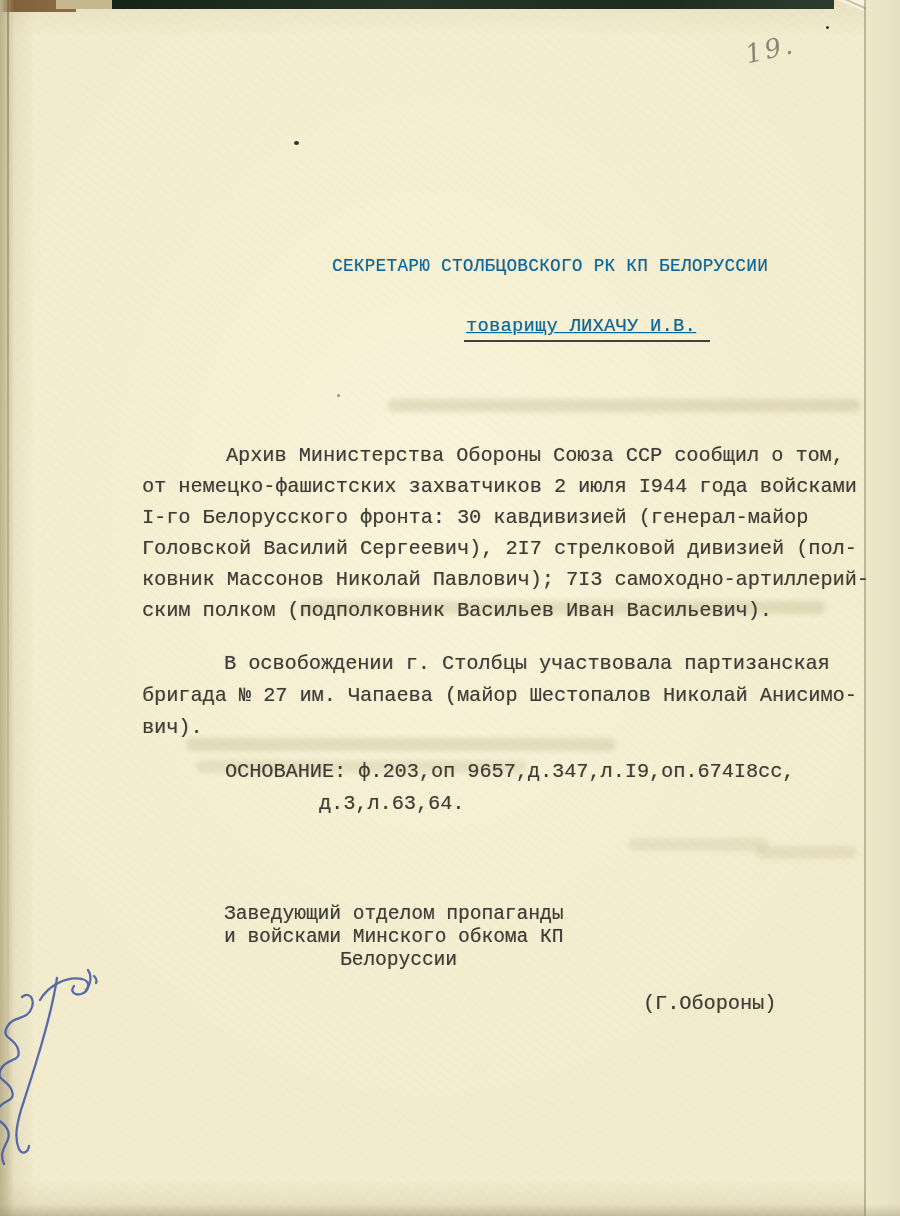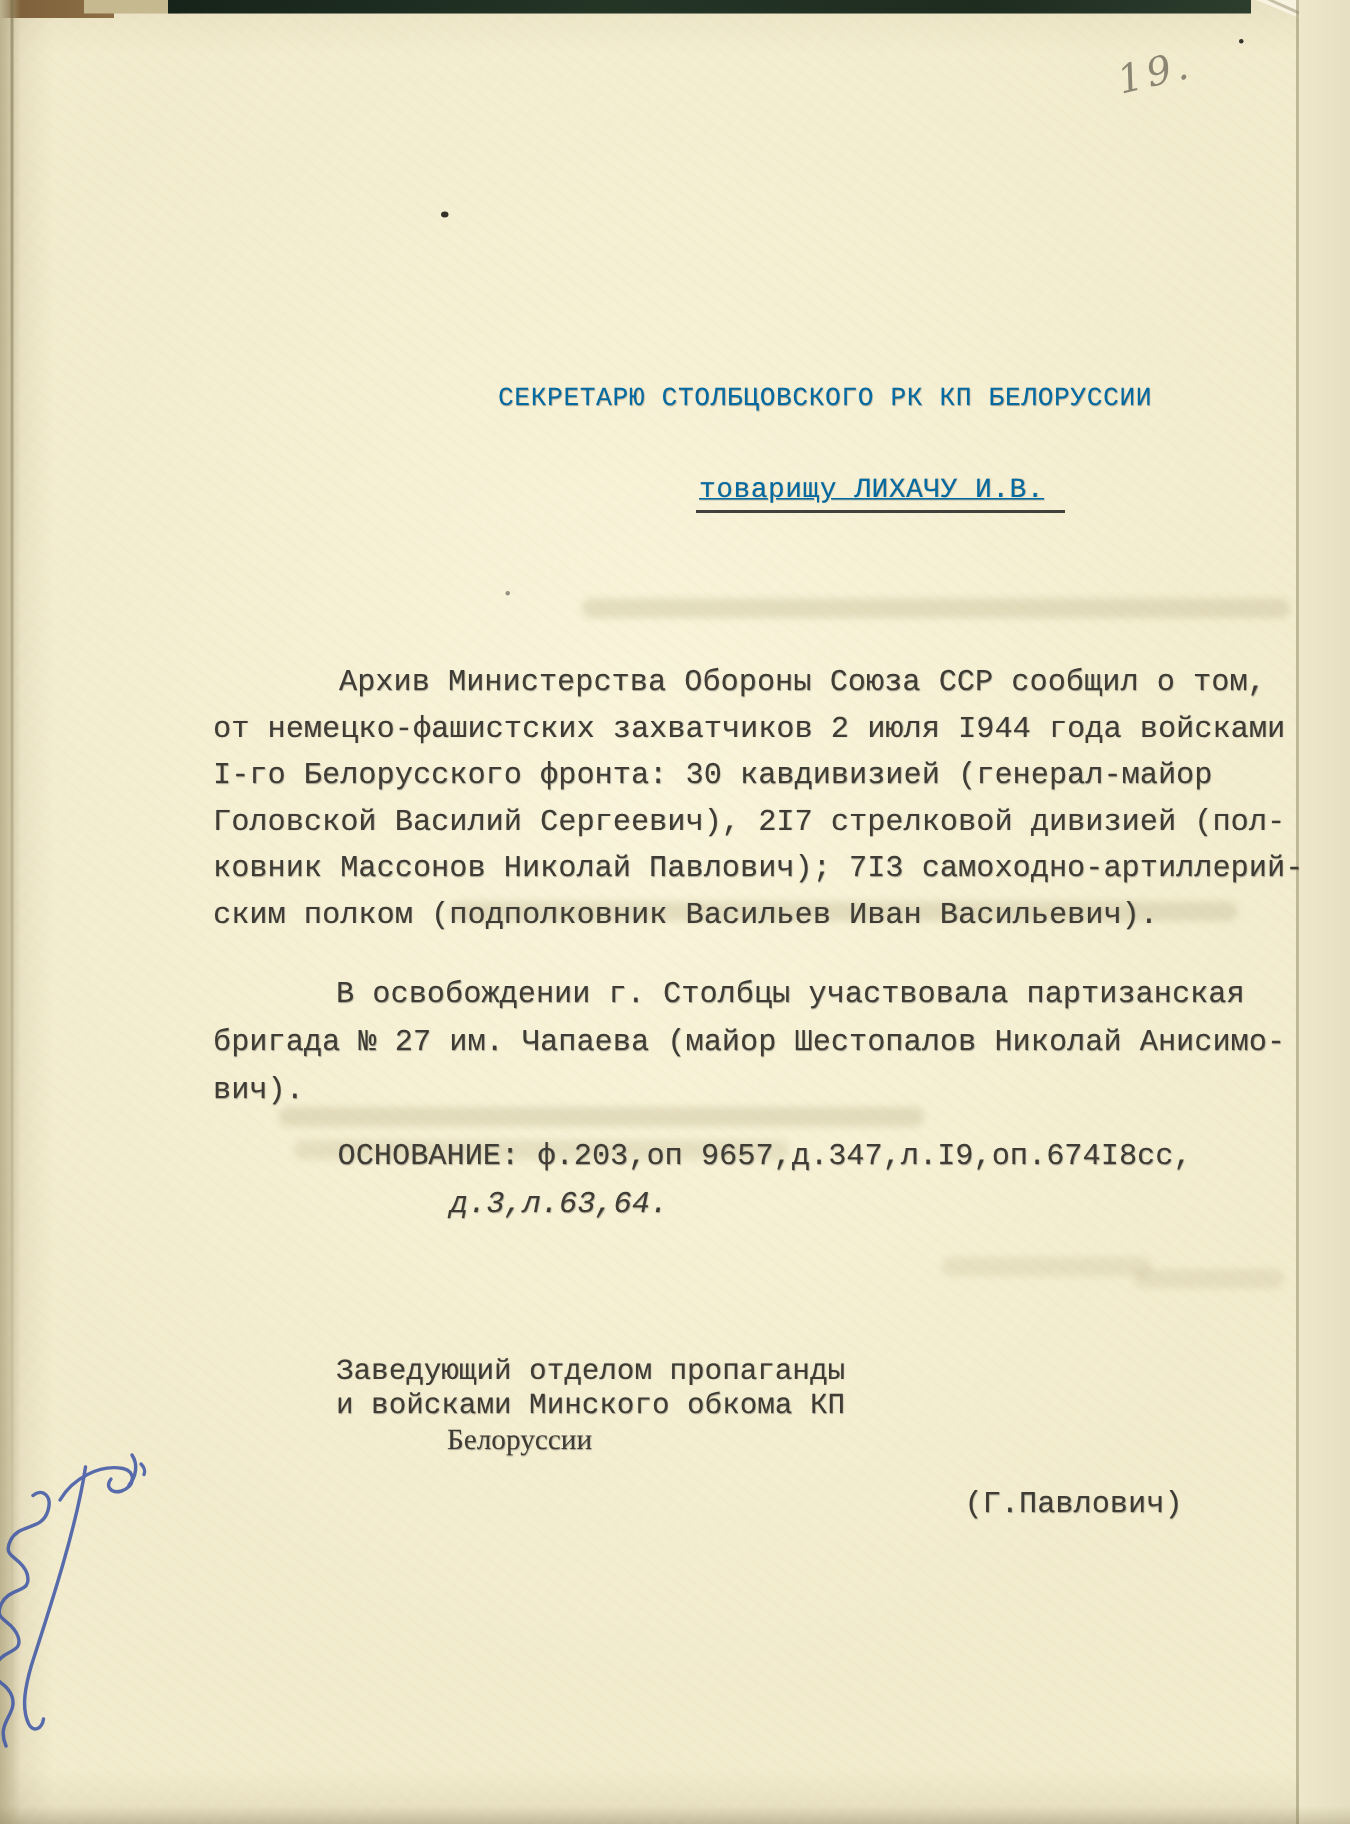--- a/index.html
+++ b/index.html
@@ -54,23 +54,23 @@
     text-shadow:0.4px 0.4px 0.7px rgba(62,60,53,0.45);
   }
   .line{white-space:nowrap;}
   .body-block{font-size:20.2px;line-height:31px;}
   .p2{line-height:32px;}
   .hdr{font-size:17.5px;letter-spacing:0.4px;color:#0369a1;}
   .salutation{border-bottom:2px solid #42403a;padding:0 14px 3px 2px;}
   .indent1{margin-left:84px;}
   .indent2{margin-left:82px;}
   .basis-block{font-size:20.2px;line-height:32px;}
-  .basis-indent{margin-left:75px;font-style:italic;}
+  .basis-indent{margin-left:94px;}
   .signoff-block{font-size:19.5px;line-height:23px;}
-  .signoff-indent{margin-left:74px;font-family:Liberation Serif, serif;}
+  .signoff-indent{margin-left:116px;}
   .sign-name{font-size:20.2px;}
   
   .pencil{
     position:absolute;left:745px;top:34px;
     font-family:"DejaVu Serif",serif;font-style:italic;
     font-size:26px;letter-spacing:3px;
     color:rgba(128,122,105,0.9);
     transform:rotate(-13deg);
     text-shadow:none;
   }
@@ -140,21 +140,21 @@
     <div class="line">ОСНОВАНИЕ: ф.203,оп 9657,д.347,л.I9,оп.674I8сс,</div>
     <div class="line basis-indent">д.3,л.63,64.</div>
   </div>
 
   <div class="tw signoff-block" style="left:224px;top:903px;">
     <div class="line">Заведующий отделом пропаганды</div>
     <div class="line">и войсками Минского обкома КП</div>
     <div class="line signoff-indent">Белоруссии</div>
   </div>
 
-  <div class="tw sign-name" style="left:643px;top:992px;">(Г.Павлович)</div>
+  <div class="tw sign-name" style="left:643px;top:992px;">(Г.Обороны)</div>
 
   <svg class="sig-svg" width="135" height="230" viewBox="0 0 135 230">
     <g fill="none" stroke="#3d55a6" stroke-width="2.3" stroke-linecap="round" opacity="0.85">
       <path d="M 14 214 C 7 198 22 193 18 181 C 14 169 3 173 7 161 C 11 149 26 153 22 141 C 18 129 5 131 11 119 C 17 107 32 113 28 99 C 24 87 11 89 17 77 C 23 65 38 71 42 57 C 45 47 38 42 32 47"></path>
       <path d="M 67 28 C 61 68 44 120 31 160 C 27 174 24 188 29 199 C 32 205 38 203 39 196"></path>
       <path d="M 50 50 C 58 36 76 26 92 29 C 101 31 100 41 91 44 C 84 46 80 41 84 36"></path>
       <path d="M 98 20 C 102 26 101 34 96 40"></path>
       <path d="M 104 26 C 106 28 107 31 106 33"></path>
     </g>
   </svg>

